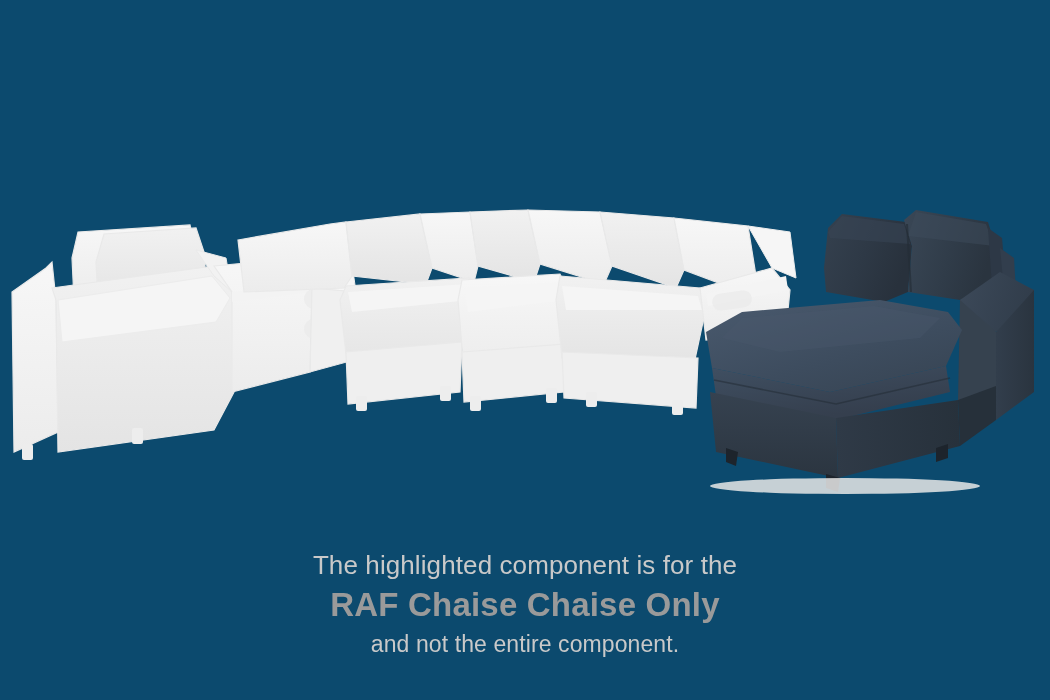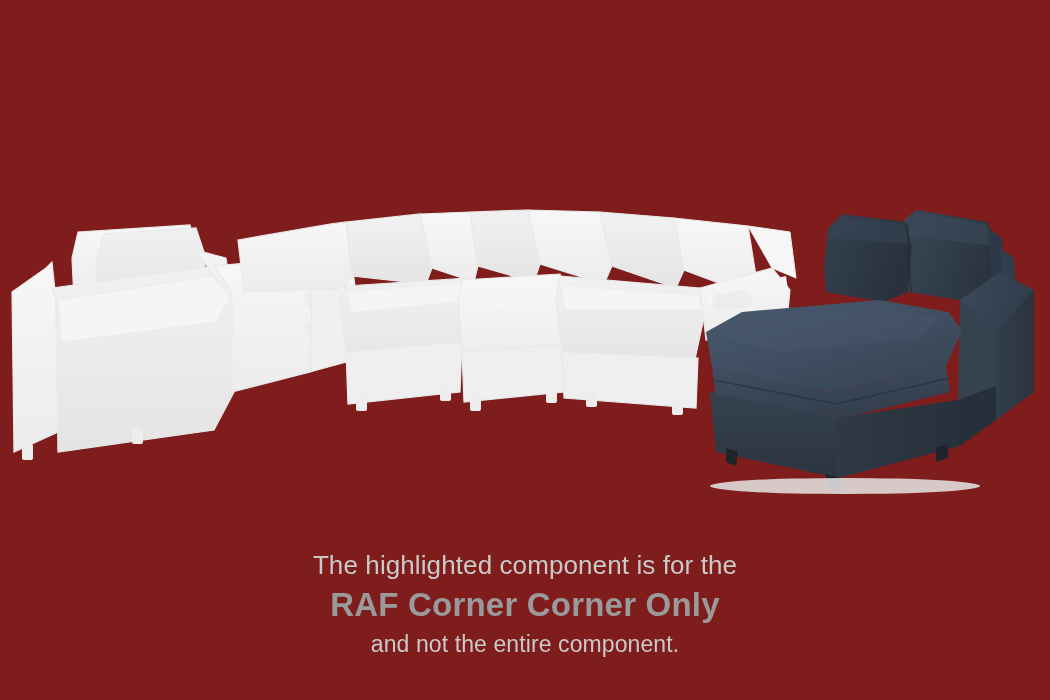--- a/index.html
+++ b/index.html
@@ -59,21 +59,21 @@
   #caption-line-3 {
     font-size: 23px;
     font-weight: 400;
     letter-spacing: 0.1px;
     line-height: 32px;
   }
 </style>
 </head>
 <body>
 
-<div id="stage" style="background: #7f1d1d;">
+<div id="stage" style="background: #0c4a6e;">
 
   <div id="product-illustration">
     <svg viewBox="0 0 1050 520" xmlns="http://www.w3.org/2000/svg" aria-hidden="true">
       <defs>
         <linearGradient id="gSeat" x1="0" y1="0" x2="0.35" y2="1">
           <stop offset="0%" stop-color="#46566a"></stop>
           <stop offset="45%" stop-color="#3e4d5f"></stop>
           <stop offset="100%" stop-color="#353f4e"></stop>
         </linearGradient>
         <linearGradient id="gSeatTop" x1="0.1" y1="0" x2="0.9" y2="1">
@@ -227,17 +227,17 @@
         <path d="M826,474 L840,478 L838,492 L826,488 Z" fill="#1d242c"></path>
         <path d="M936,448 L948,444 L948,458 L936,462 Z" fill="#1d242c"></path>
 
         <ellipse cx="845" cy="486" rx="135" ry="8" fill="#e8e8e8" opacity="0.85"></ellipse>
       </g>
     </svg>
   </div>
 
   <div id="caption">
     <span class="cap-line" id="caption-line-1" style="color: rgb(201, 201, 201);">The highlighted component is for the</span>
-    <span class="cap-line" id="caption-line-2" style="color: rgb(154, 154, 154);">RAF Corner Corner Only</span>
+    <span class="cap-line" id="caption-line-2" style="color: rgb(154, 154, 154);">RAF Chaise Chaise Only</span>
     <span class="cap-line" id="caption-line-3" style="color: rgb(201, 201, 201);">and not the entire component.</span>
   </div>
 
 </div>
 
 </body></html>

